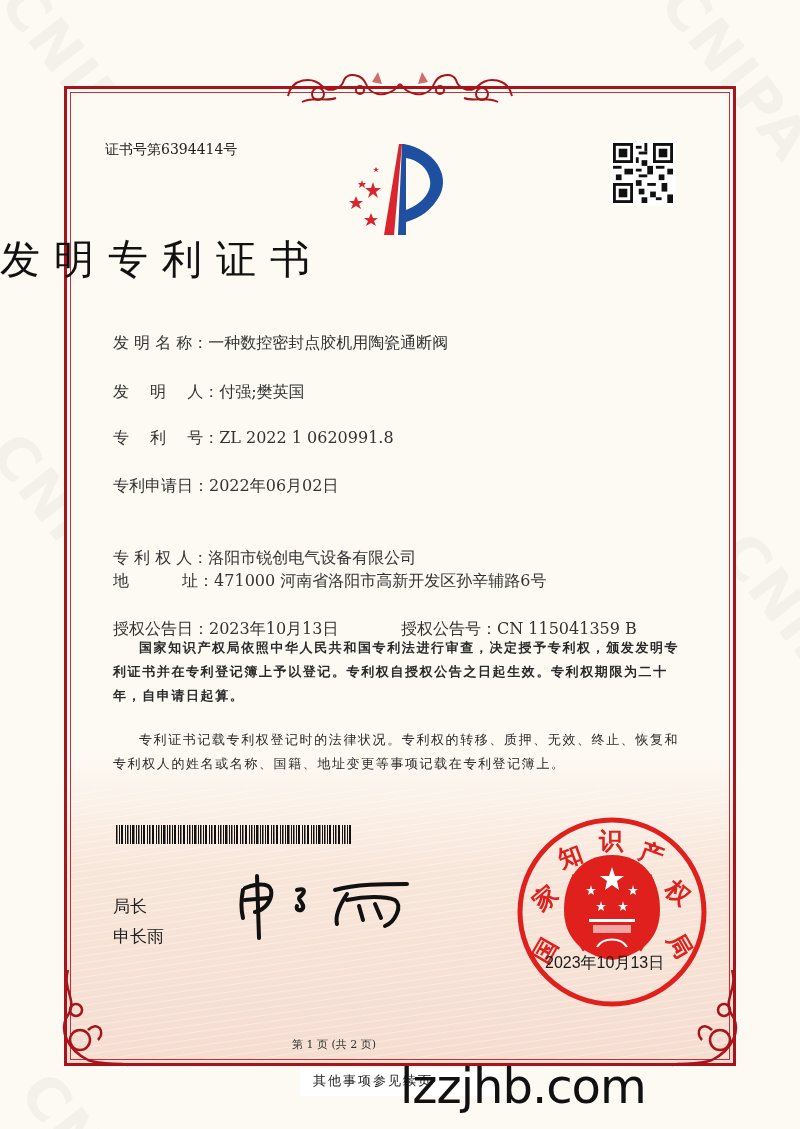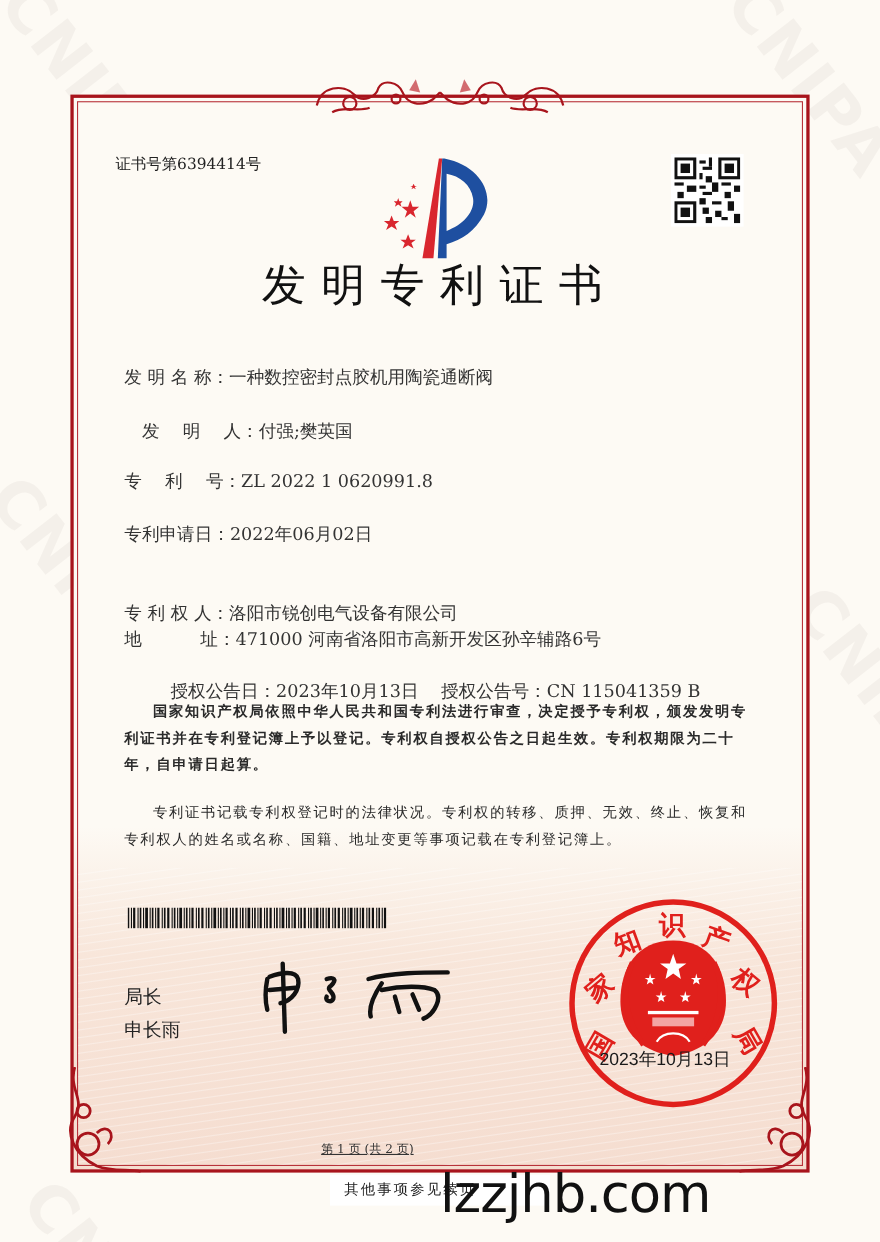--- a/index.html
+++ b/index.html
@@ -28,41 +28,41 @@
     position: absolute; left: 4px; right: 4px; top: 700px; bottom: 4px;
     background: repeating-linear-gradient(172deg, rgba(255,255,255,0) 0px, rgba(255,255,255,0) 5px, rgba(255,255,255,0.35) 6px, rgba(255,255,255,0) 7px);
     pointer-events: none;
   }
   .top-ornament { position: absolute; left: 282px; top: 68px; width: 236px; height: 40px; }
   .corner { position: absolute; width: 70px; height: 100px; }
   .cert-no { position: absolute; left: 105px; top: 141px; font-size: 14px; }
   .qr { position: absolute; left: 610px; top: 140px; width: 60px; height: 60px; background: #fff; padding: 3px; }
   .logo { position: absolute; left: 340px; top: 140px; width: 130px; height: 95px; }
   .title {
-    position: absolute; left: 0; width: 800px; top: 232px; text-align: center;
+    position: absolute; left: 0; width: 800px; top: 232px; text-align: left;
     font-family: "DejaVu Sans", "Liberation Sans", sans-serif;
     font-size: 40px; letter-spacing: 14px; color: #111; font-weight: 500;
   }
   .field { position: absolute; left: 113px; font-size: 16px; white-space: nowrap; color: #333; }
   .field .label { display: inline-block; letter-spacing: 0; }
   .field .value { color: #333; }
   .para {
     position: absolute; left: 113px; width: 575px; font-size: 13px; line-height: 24px;
     font-family: "DejaVu Serif", serif; color: #2a2a2a; text-indent: 2em; letter-spacing: 1.6px;
   }
   .barcode { position: absolute; left: 116px; top: 825px; width: 236px; height: 19px; }
   .sign-title { position: absolute; left: 113px; top: 895px; font-size: 17px; font-family: "DejaVu Sans", sans-serif; }
   .sign-name { position: absolute; left: 113px; top: 925px; font-size: 17px; font-family: Liberation Serif, serif; }
   .signature { position: absolute; left: 235px; top: 870px; width: 180px; height: 70px; }
   .seal { position: absolute; left: 515px; top: 815px; width: 195px; height: 195px; }
   .seal-date {
     position: absolute; left: 545px; top: 953px; font-size: 16px; color: #1a1a1a;
     font-family: "Liberation Sans", sans-serif;
   }
-  .page-no { position: absolute; left: 0; width: 668px; top: 1037px; text-align: center; font-size: 11px; color: #333; text-decoration: underline; }
+  .page-no { position: absolute; left: 0; width: 668px; top: 1037px; text-align: center; font-size: 11px; color: #333; }
   .other-box { position: absolute; left: 300px; top: 1068px; width: 200px; height: 28px; background: #fff; }
   .other-note { position: absolute; left: 313px; top: 1072px; font-size: 13px; letter-spacing: 2px; color: #222; }
   .site-wm {
     position: absolute; left: 400px; top: 1058px; font-size: 48px;
     font-family: "DejaVu Sans", "Liberation Sans", sans-serif; color: #111; letter-spacing: -1px;
   }
 </style>
 </head>
 <body>
 
@@ -164,36 +164,36 @@
       <rect x="15" y="19" width="2" height="1"></rect>
     </g>
   </svg>
 </div>
 
 <div class="title">发明专利证书</div>
 
 <div class="field" style="top:333px;">
   <span class="label">发 明 名 称：</span><span class="value">一种数控密封点胶机用陶瓷通断阀</span>
 </div>
-<div class="field" style="top:382px;margin-left:16px;">
+<div class="field" style="top:382px;">
   <span class="label">发　 明　 人：</span><span class="value">付强;樊英国</span>
 </div>
 <div class="field" style="top:428px;">
   <span class="label">专　 利　 号：</span><span class="value">ZL 2022 1 0620991.8</span>
 </div>
 <div class="field" style="top:476px;">
   <span class="label">专利申请日：</span><span class="value">2022年06月02日</span>
 </div>
 <div class="field" style="top:548px;">
   <span class="label">专 利 权 人：</span><span class="value">洛阳市锐创电气设备有限公司</span>
 </div>
 <div class="field" style="top:571px;">
   <span class="label">地　　　 址：</span><span class="value">471000 河南省洛阳市高新开发区孙辛辅路6号</span>
 </div>
-<div class="field" style="top:619px;margin-left:42px;">
+<div class="field" style="top:619px;">
   <span class="label">授权公告日：</span><span class="value">2023年10月13日</span>
 </div>
 <div class="field" style="top:619px; left:401px;">
   <span class="label">授权公告号：</span><span class="value">CN 115041359 B</span>
 </div>
 
 <div class="para" style="top:636px;font-weight:bold;">国家知识产权局依照中华人民共和国专利法进行审查，决定授予专利权，颁发发明专利证书并在专利登记簿上予以登记。专利权自授权公告之日起生效。专利权期限为二十年，自申请日起算。</div>
 <div class="para" style="top:728px;">专利证书记载专利权登记时的法律状况。专利权的转移、质押、无效、终止、恢复和专利权人的姓名或名称、国籍、地址变更等事项记载在专利登记簿上。</div>
 
 <svg class="barcode" viewBox="0 0 236 19" preserveAspectRatio="none">

